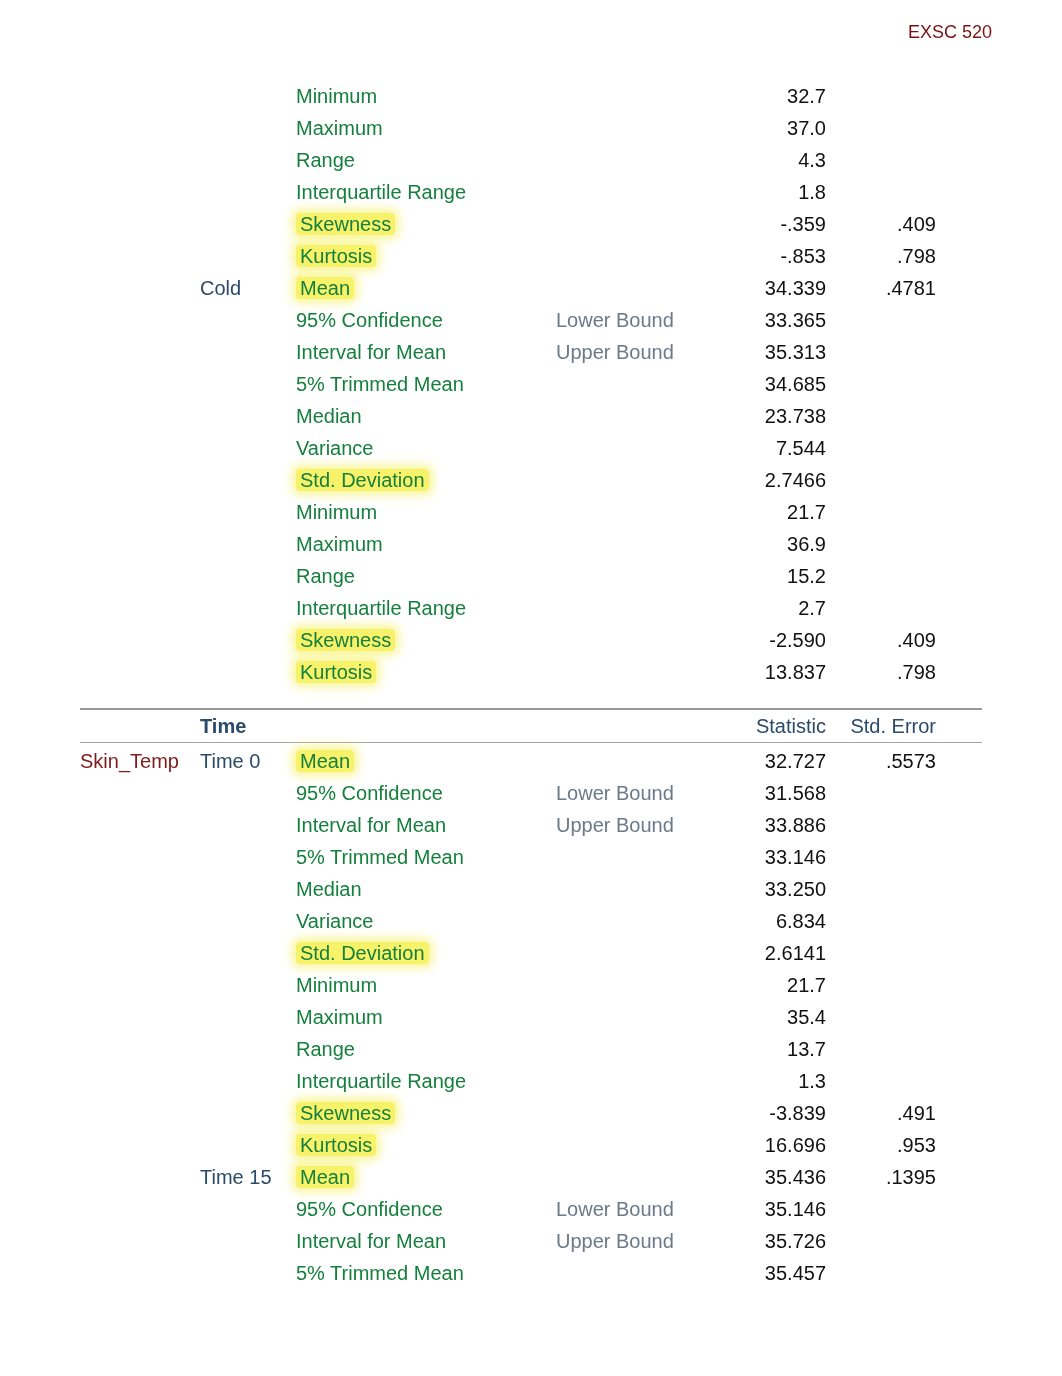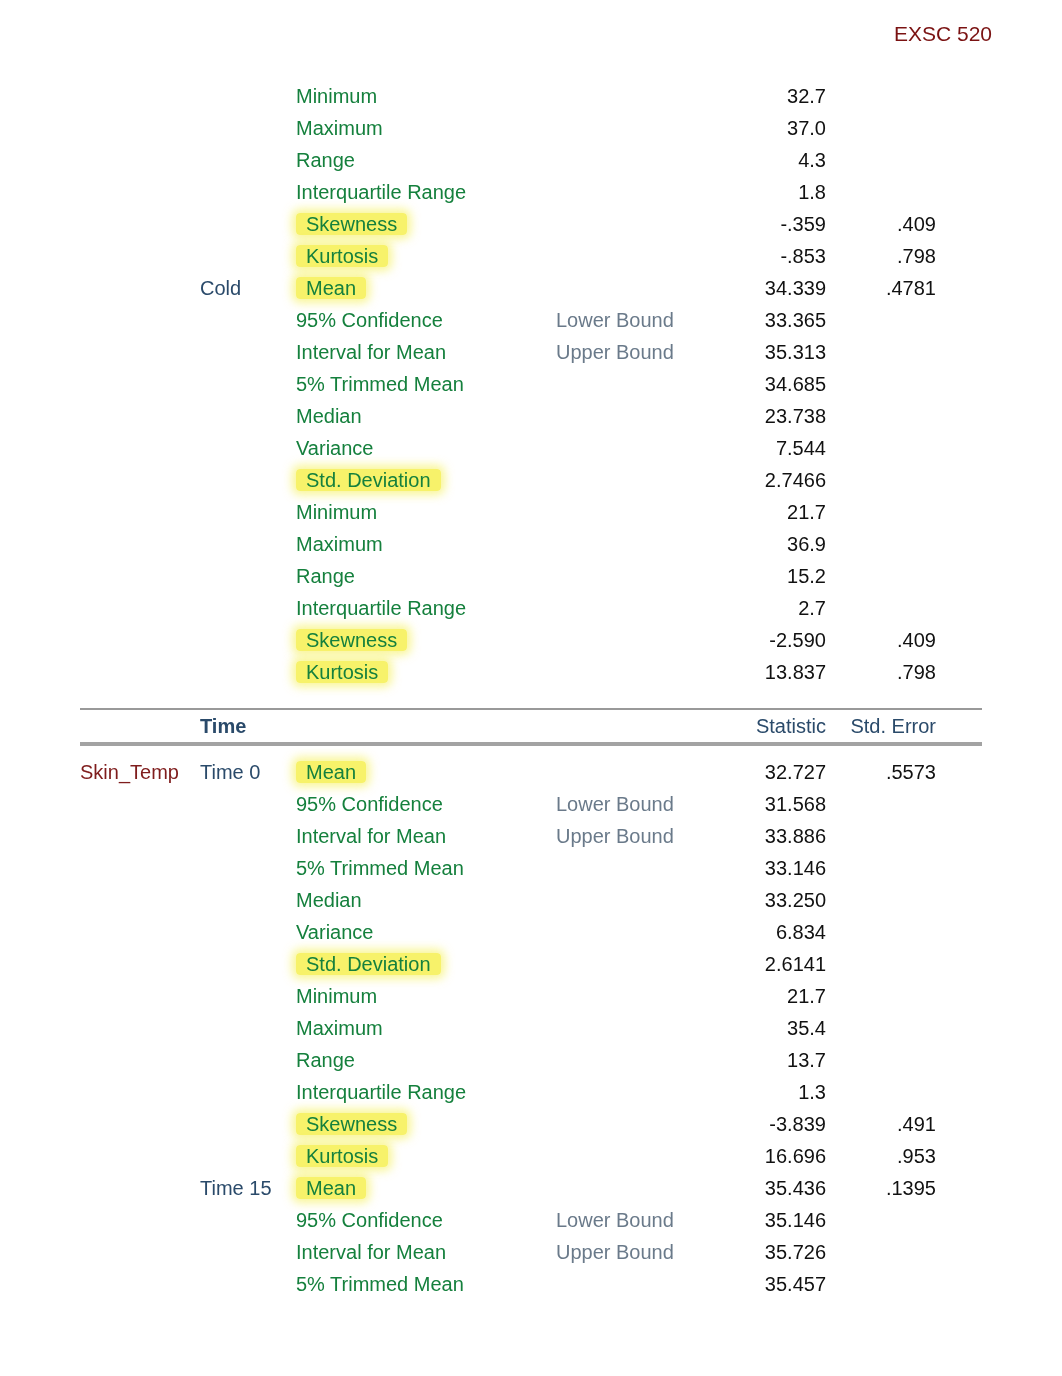--- a/index.html
+++ b/index.html
@@ -13,21 +13,21 @@
     width: 1062px;
     padding: 40px 80px 60px 80px;
     box-sizing: border-box;
     position: relative;
   }
   .header-label {
     position: absolute;
     top: 22px;
     right: 70px;
     color: #7a1212;
-    font-size: 21px;
+    font-size: 18px;
   }
   .table-block {
     margin-top: 40px;
   }
   .row {
     display: flex;
     align-items: center;
     height: 32px;
     font-size: 20px;
   }
@@ -58,30 +58,30 @@
     color: #111;
   }
   .col-err {
     width: 110px;
     text-align: right;
     color: #111;
   }
   .hl {
     background: #f7f26a;
     border-radius: 4px;
-    padding: 0 10px;
+    padding: 0 4px;
     box-shadow: 0 0 10px 4px rgba(247,242,106,0.7);
   }
   .header-row {
     font-weight: bold;
     color: #2a4a6a;
     border-top: 2px solid #999;
-    border-bottom: 4px solid #a3a3a3;
+    border-bottom: 1px solid #a3a3a3;
     margin-top: 20px;
-    margin-bottom: 10px;
+    margin-bottom: 2px;
   }
   .header-row .col-time { color:#2a4a6a; font-weight:bold;}
   .header-row .col-value { color:#2a4a6a; font-weight:normal;}
   .header-row .col-err { color:#2a4a6a; font-weight:normal;}
 </style>
 </head>
 <body>
 
 <div class="page">
   <div class="header-label">EXSC 520</div>

